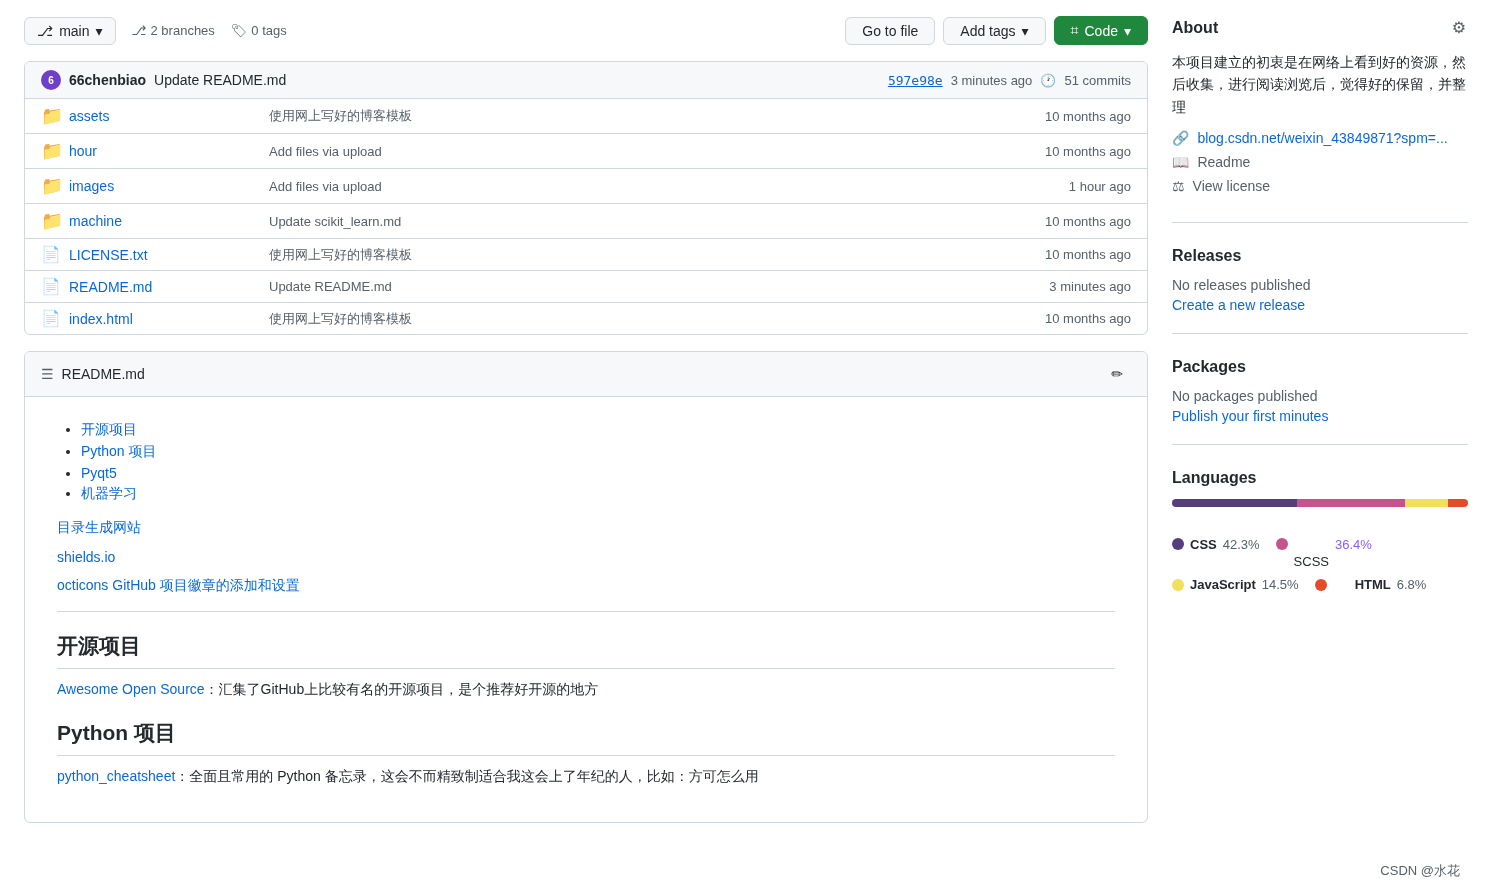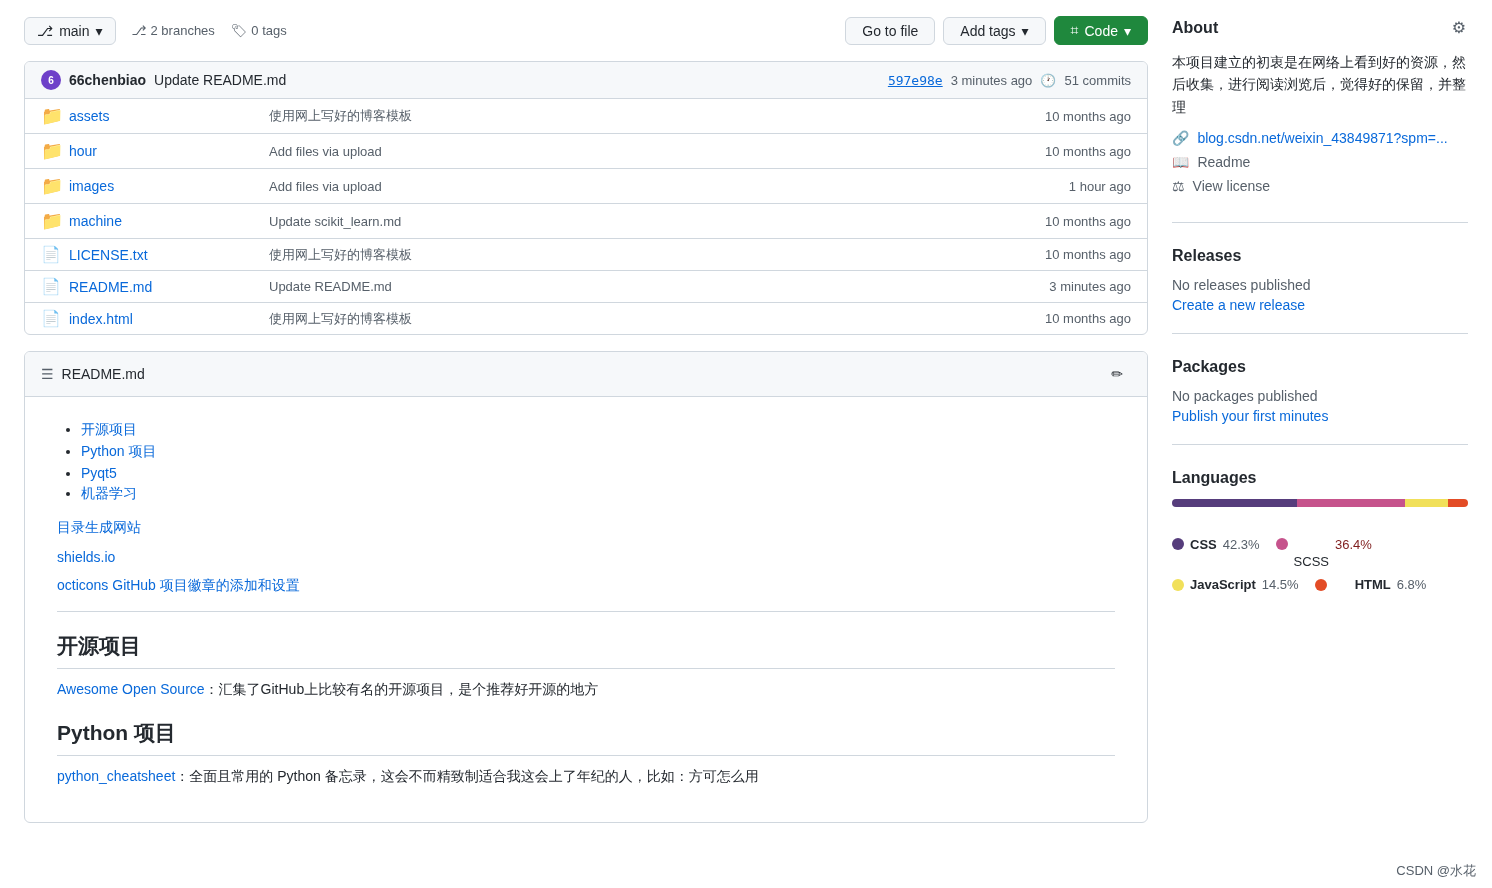--- a/index.html
+++ b/index.html
@@ -323,21 +323,21 @@
       border-radius: 20px;
       padding: 0 6px;
       font-size: 12px;
       font-weight: 500;
       min-width: 20px;
       height: 20px;
     }
     .watermark {
       position: fixed;
       bottom: 8px;
-      right: 16px;
+      right: 32px;
       color: #57606a;
       font-size: 13px;
     }
   </style>
 </head>
 <body>
 
 <div class="page-wrapper">
   <div class="main-content">
 
@@ -528,21 +528,21 @@
         </div>
       <div class="lang-list" id="lang-list">
           <div class="lang-item">
             <span class="lang-dot" style="background: rgb(86, 61, 124);"></span>
             <span style="font-weight: 600;">CSS</span>
             <span style="color: rgb(87, 96, 106);">42.3%</span>
           </div>
           <div class="lang-item">
             <span class="lang-dot" style="background: rgb(198, 83, 140);"></span>
             <span style="font-weight: 400; margin-top: 35px;">SCSS</span>
-            <span style="color: #7f1d1d;">36.4%</span>
+            <span style="color: #8b5cf6;">36.4%</span>
           </div>
           <div class="lang-item">
             <span class="lang-dot" style="background: rgb(241, 224, 90);"></span>
             <span style="font-weight: 600;">JavaScript</span>
             <span style="color: rgb(87, 96, 106);">14.5%</span>
           </div>
           <div class="lang-item">
             <span class="lang-dot" style="background: rgb(227, 76, 38);"></span>
             <span style="font-weight: 600; padding-left: 22px;">HTML</span>
             <span style="color: rgb(87, 96, 106);">6.8%</span>

